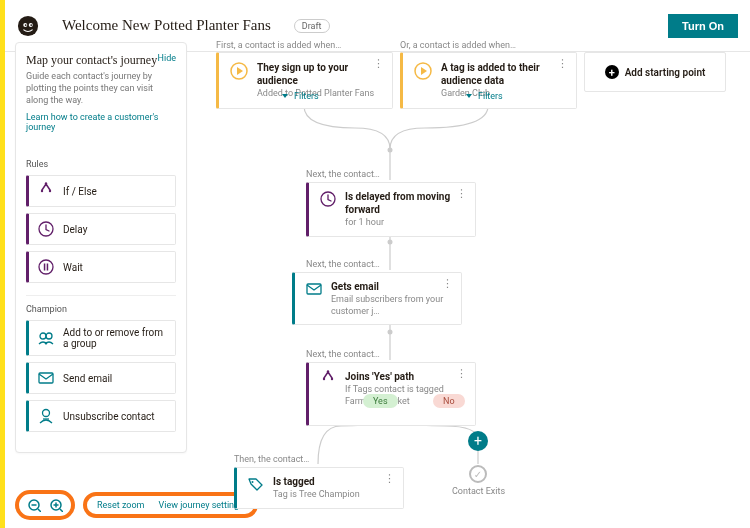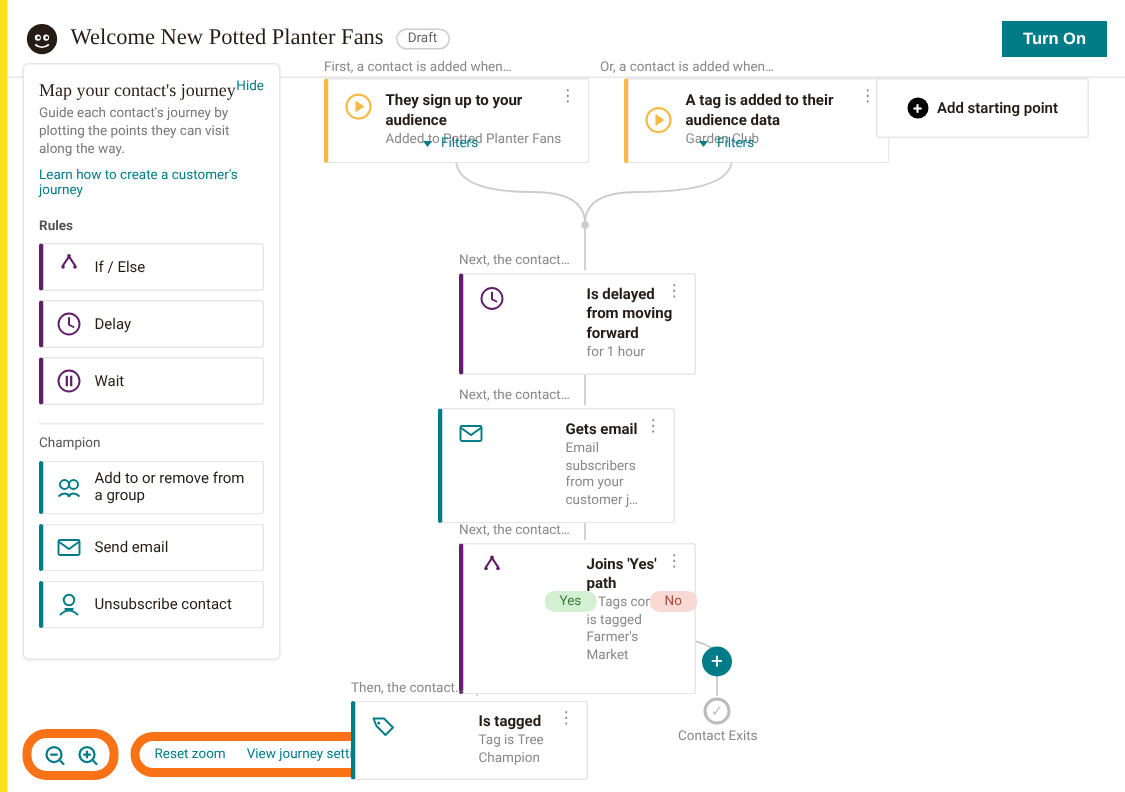--- a/index.html
+++ b/index.html
@@ -1,65 +1,65 @@
 <!DOCTYPE html>
 <html><head>
 <meta charset="utf-8">
 <style>
   * { margin:0; padding:0; box-sizing:border-box; }
   body { font-family:-apple-system,BlinkMacSystemFont,"Segoe UI",Roboto,sans-serif; font-size:11px; background:#fff; color:#241c15; }
   .app { position:relative; width:750px; height:528px; overflow:hidden; border-left:5px solid #ffe01b; }
   
-  .header { display:flex; align-items:center; padding:6px 12px; border-bottom:1px solid #e6e6e6; height:52px; }
+  .header { display:flex; align-items:center; padding:6px 12px; border-bottom:1px solid #e6e6e6; height:52px;gap:15px; }
   .logo { width:22px; height:22px; display:flex; align-items:center; justify-content:center; margin-right:8px; }
   .title { font-family:Georgia,serif; font-size:15px; color:#241c15; margin-right:8px; }
   .draft { font-size:9px; color:#666; border:1px solid #ccc; border-radius:10px; padding:1px 7px; }
   .turn-on { margin-left:auto; background:#007c89; color:#fff; font-weight:600; font-size:11px; padding:6px 14px; border:none; cursor:pointer; }
 
   
   .main { position:absolute; top:34px; left:0; right:0; bottom:0; overflow:hidden; }
 
   
   .sidebar { position:absolute; left:10px; top:8px; width:172px; background:#fff; border:1px solid #e6e6e6; border-radius:4px; padding:10px 10px 14px; box-shadow:0 1px 2px rgba(0,0,0,0.03); }
   .side-head { display:flex; justify-content:space-between; align-items:flex-start; }
   .side-title { font-family:Georgia,serif; font-size:12px; color:#241c15; line-height:1.2; }
   .hide { font-size:9px; color:#007c89; cursor:pointer; }
   .side-sub { font-size:9px; color:#777; margin-top:4px; line-height:1.3; }
   .learn { font-size:9px; color:#007c89; margin-top:6px; display:inline-block; cursor:pointer; }
   .sec-label { font-size:9px; color:#555; margin-top:12px; margin-bottom:6px; border-top:1px solid #eee; padding-top:8px; }
-  .sec-label.first { border-top:none; padding-top:0; margin-top:14px;font-weight:bold; }
+  .sec-label.first { border-top:none; padding-top:0; margin-top:26px; }
   .pal-item { display:flex; align-items:center; border:1px solid #e6e6e6; border-left:3px solid #611f69; border-radius:2px; padding:6px 8px; margin-bottom:6px; cursor:move; font-size:10px; }
   .pal-item.action { border-left-color:#007c89; }
   .pal-item .ic { width:18px; height:18px; display:flex; align-items:center; justify-content:center; margin-right:8px; color:#611f69; }
   .pal-item.action .ic { color:#007c89; }
 
   
   .zoom { position:absolute; left:10px; bottom:8px; display:flex; align-items:center; gap:8px; }
-  .zcirc, .zresets { border:6px solid #f97316; background:#fff; border-radius:16px; display:flex; align-items:center; }
+  .zcirc, .zresets { border:4px solid #f97316; background:#fff; border-radius:16px; display:flex; align-items:center; }
   .zcirc { padding:4px 8px; gap:8px; }
   .zcirc .ic { width:14px; height:14px; cursor:pointer; color:#007c89; }
   .zresets { padding:4px 10px; gap:14px; font-size:9px; color:#007c89; }
   .zresets span { cursor:pointer; }
 
   
   .canvas { position:absolute; left:195px; top:0; right:0; bottom:0; }
   .hint { position:absolute; font-size:9px; color:#888; }
   .node { position:absolute; background:#fff; border:1px solid #e6e6e6; border-radius:2px; }
   .start-node { width:177px; padding:8px 8px 8px 10px; border-left:3px solid #f5b945; display:flex; }
   .start-node .ic { width:20px; height:20px; display:flex; align-items:center; justify-content:center; margin-right:8px; flex:0 0 auto; }
   .start-node .txt { flex:1; }
   .nd-title { font-size:10px; font-weight:700; color:#241c15; line-height:1.3; }
   .nd-sub   { font-size:9px; color:#888; line-height:1.3; margin-top:1px; }
   .dots { position:absolute; right:6px; top:6px; color:#888; cursor:pointer; font-size:11px; line-height:0.6; padding:2px; }
   .filters { position:absolute; font-size:9px; color:#007c89; display:flex; align-items:center; gap:4px; cursor:pointer; }
   .filters:before { content:""; display:inline-block; width:0; height:0; border-left:3px solid transparent; border-right:3px solid transparent; border-top:4px solid #007c89; margin-right:2px; }
   .add-start { width:142px; height:40px; display:flex; align-items:center; justify-content:center; gap:6px; cursor:pointer; font-size:10px; font-weight:600; }
   .plus { width:14px; height:14px; border-radius:50%; background:#000; color:#fff; display:flex; align-items:center; justify-content:center; font-size:11px; line-height:1; }
 
-  .flow-node { width:158px; padding:7px 8px 7px 10px; display:flex;gap:46px; }
+  .flow-node { width:170px; padding:7px 8px 7px 10px; display:flex; }
   .flow-node.rule  { border-left:3px solid #611f69; }
   .flow-node.action{ border-left:3px solid #007c89; }
   .flow-node .ic { width:18px; height:18px; display:flex; align-items:center; justify-content:center; margin-right:8px; flex:0 0 auto; }
   .flow-node.rule .ic { color:#611f69; }
   .flow-node.action .ic { color:#007c89; }
 
   .pill { position:absolute; font-size:9px; padding:2px 10px; border-radius:10px; }
   .pill.yes { background:#d4f0d2; color:#3a7a3a; }
   .pill.no  { background:#f9d9d4; color:#a84a3a; }
   .fab { position:absolute; width:20px; height:20px; border-radius:50%; background:#007c89; color:#fff; display:flex; align-items:center; justify-content:center; font-size:14px; cursor:pointer; }
@@ -256,21 +256,21 @@
         <div class="txt">
           <div class="nd-title">They sign up to your audience</div>
           <div class="nd-sub">Added to Potted Planter Fans</div>
         </div>
         <div class="dots">⋮</div>
       </div>
       <div class="filters" style="left:82px; top:57px;">
           <span>Filters</span>
         </div>
 
-      <div class="node start-node" style="left:216px; top:18px;align-items:center;">
+      <div class="node start-node" style="left:200px; top:18px;">
         <span class="ic">
             <svg width="20" height="20">
               <use href="#i-play"></use>
             </svg>
           </span>
         <div class="txt">
           <div class="nd-title">A tag is added to their audience data</div>
           <div class="nd-sub">Garden Club</div>
         </div>
         <div class="dots">⋮</div>

